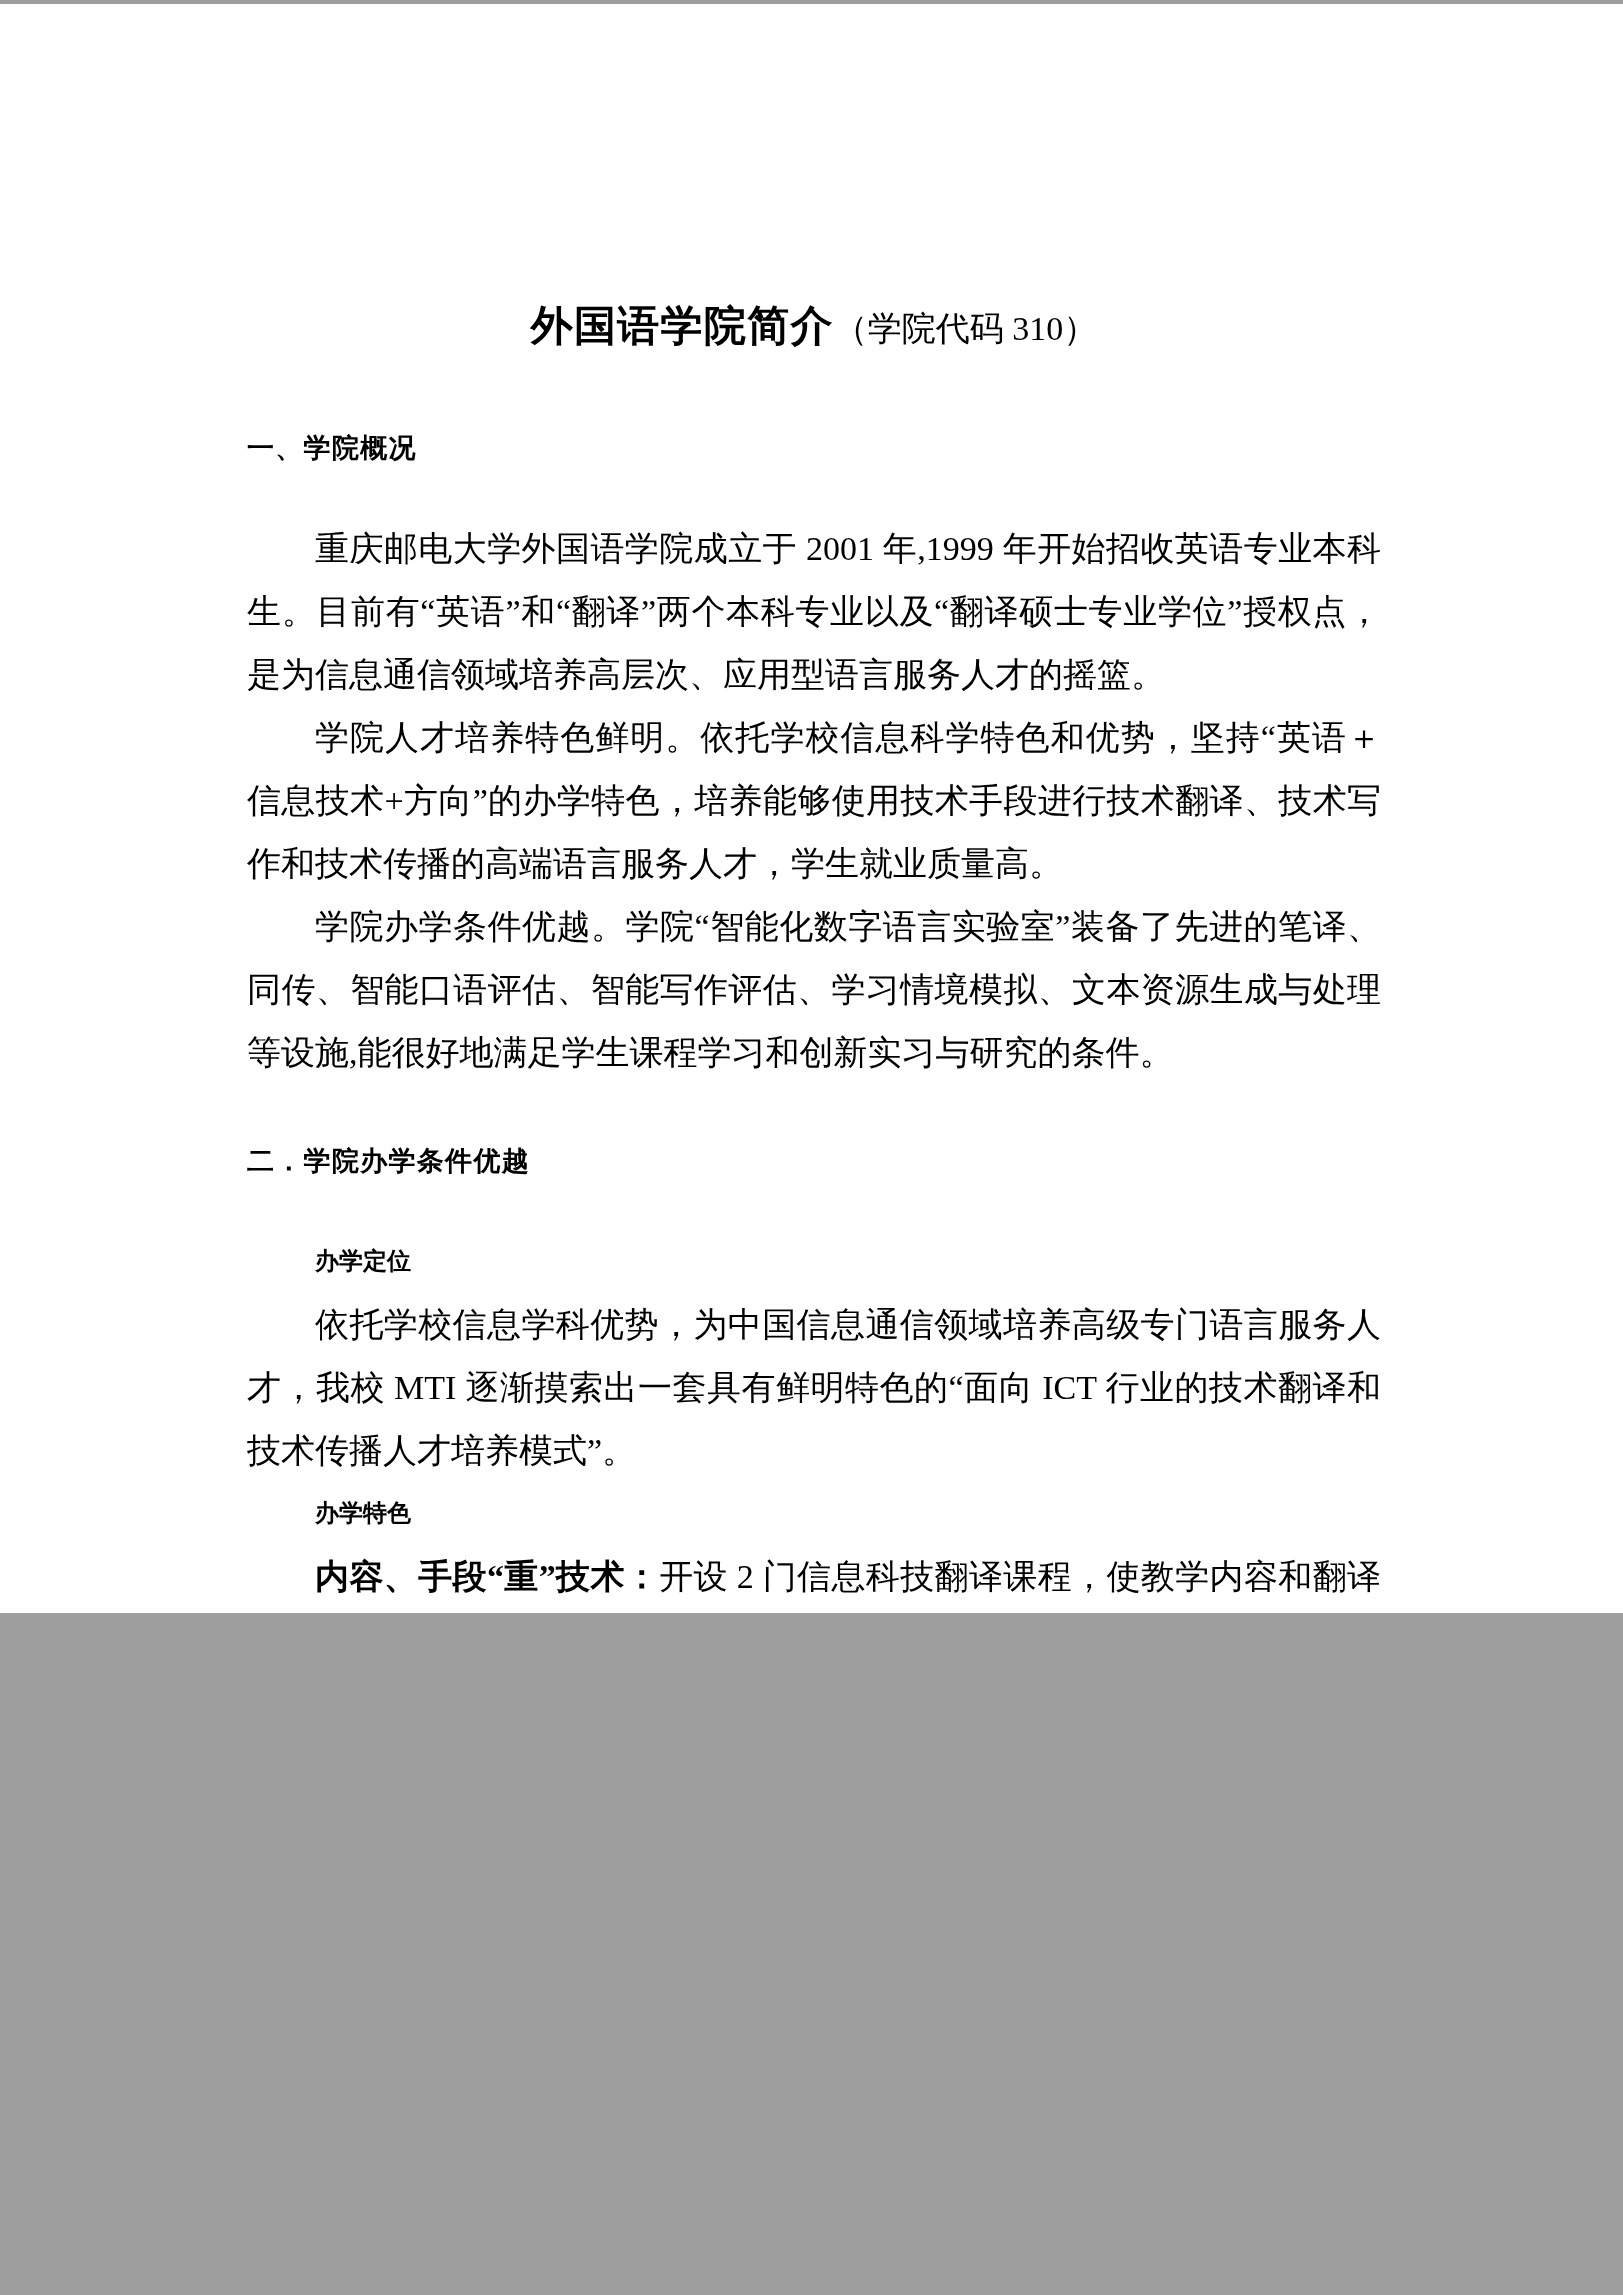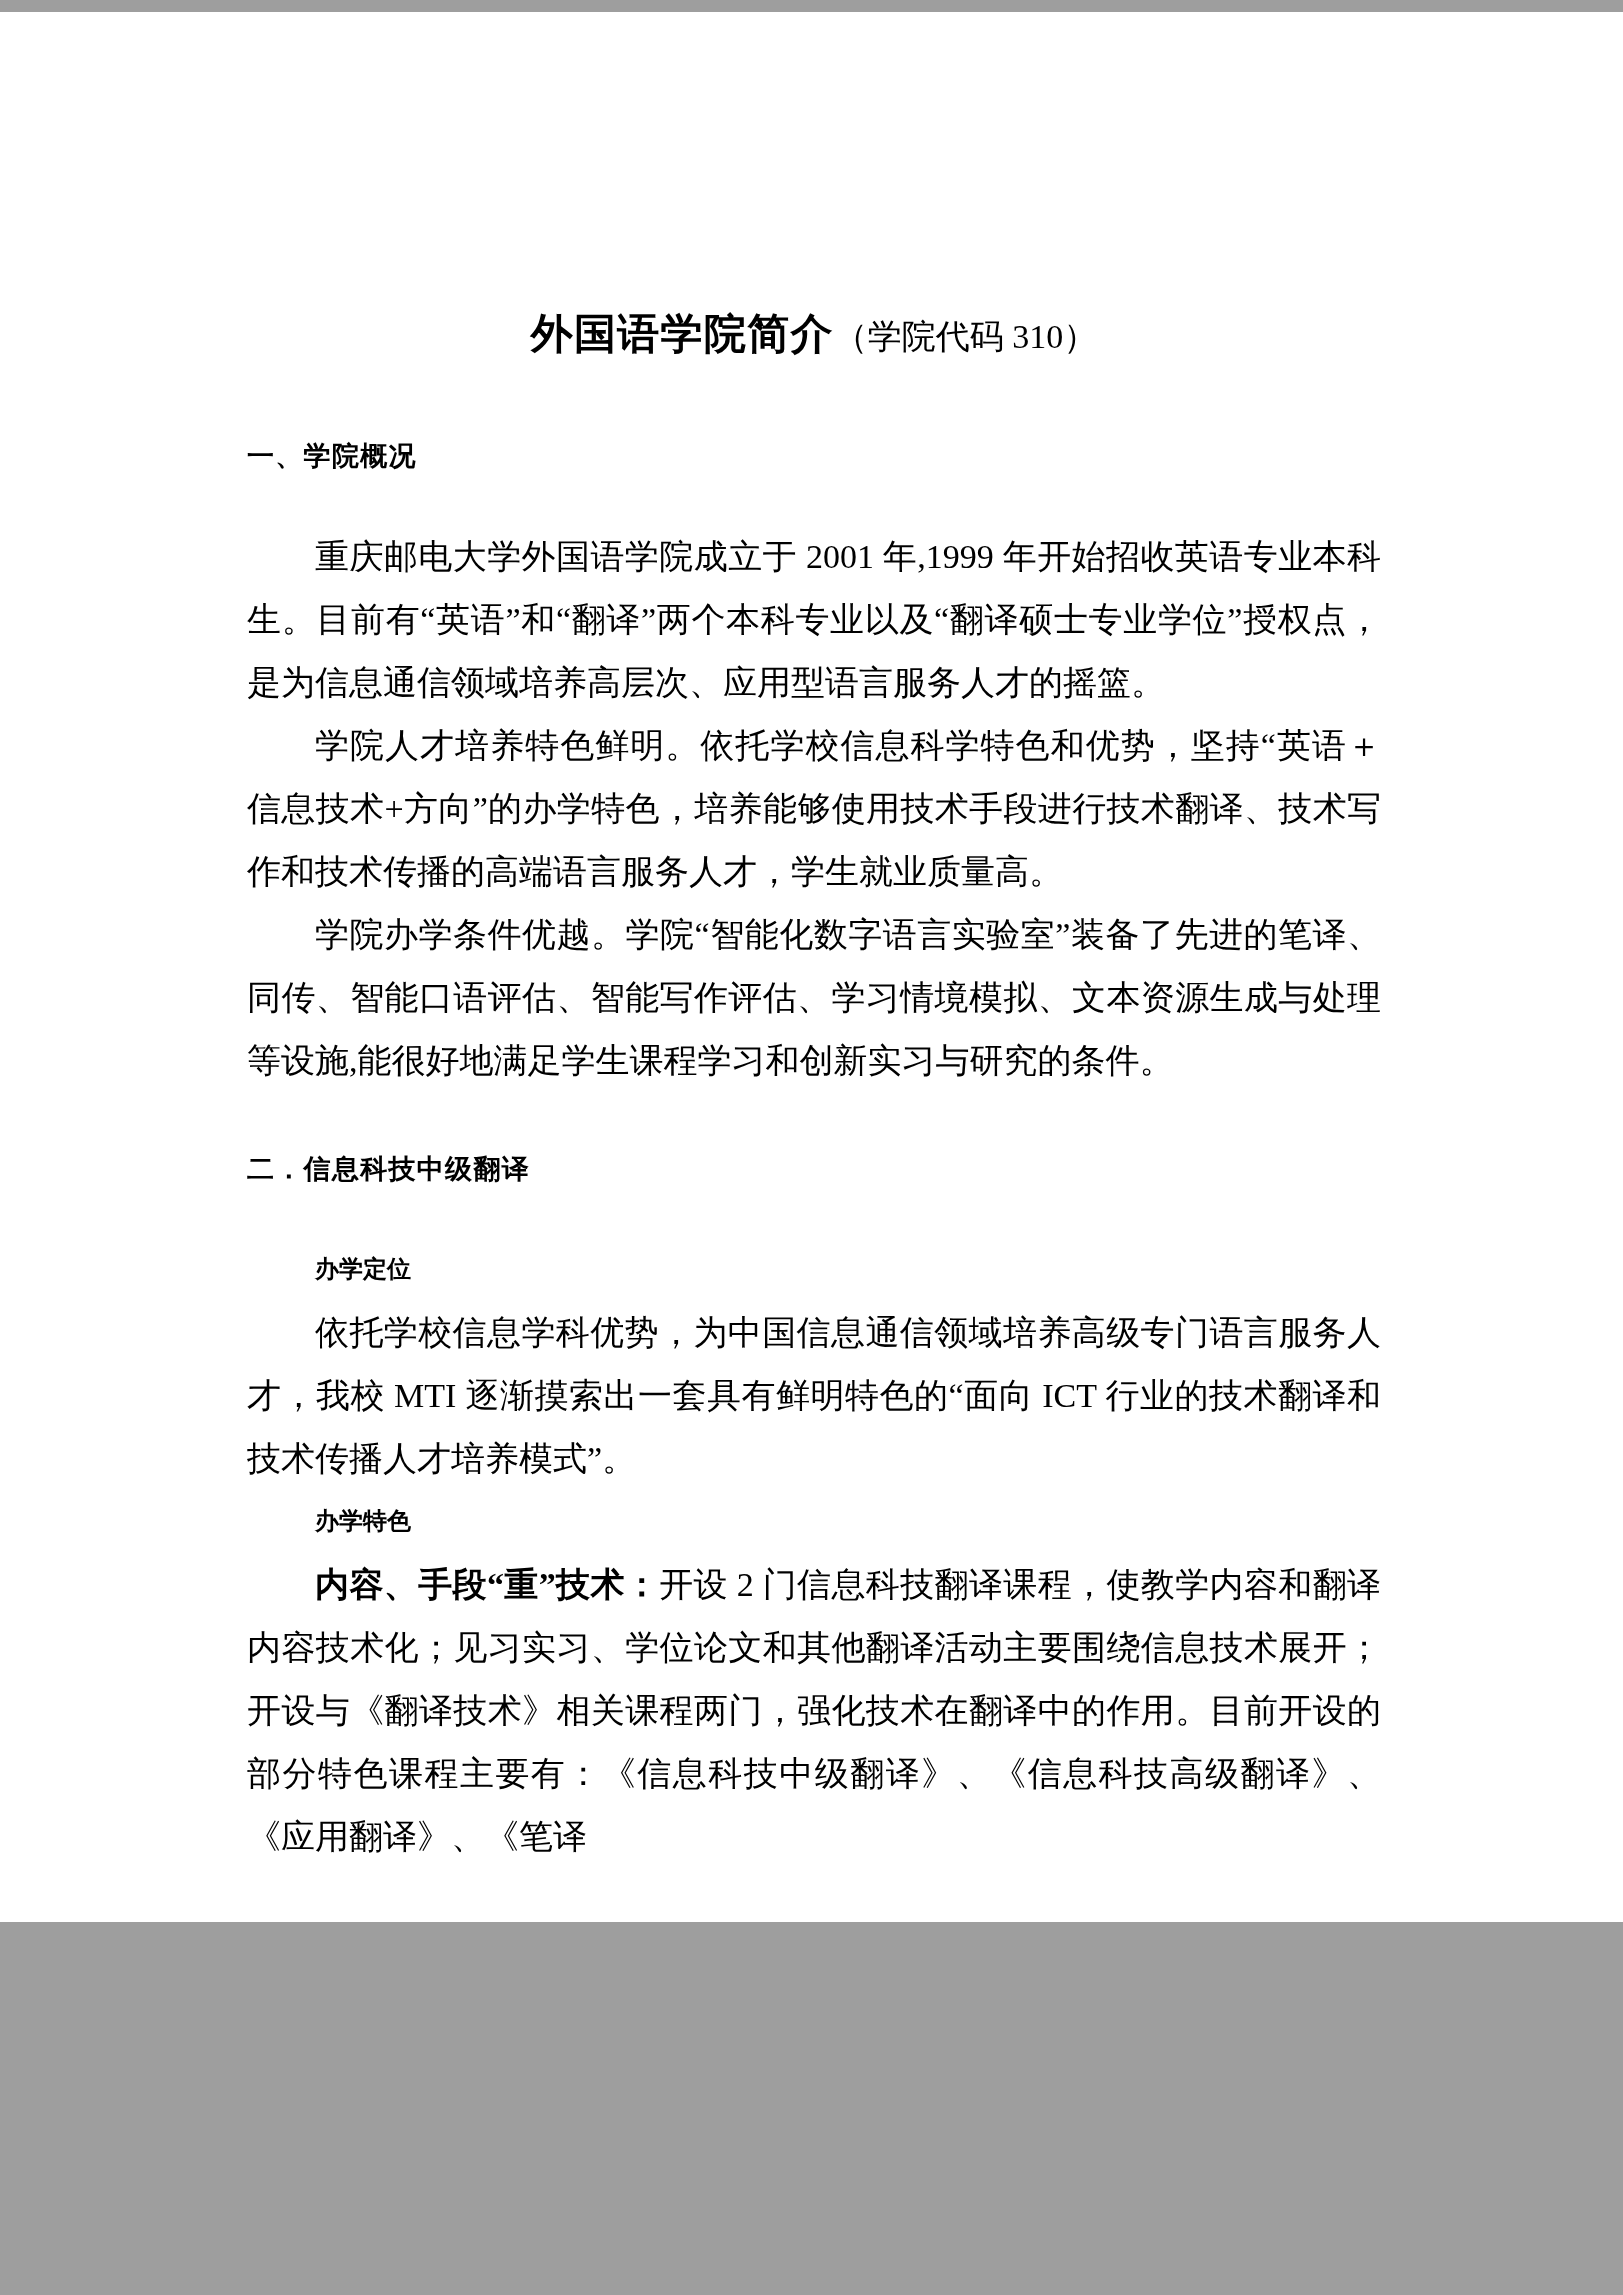--- a/index.html
+++ b/index.html
@@ -3,22 +3,22 @@
 <meta charset="utf-8">
 <style>
   html, body {
     margin: 0;
     padding: 0;
     background: #9e9e9e;
   }
   .page {
     position: relative;
     width: 1623px;
-    height: 1910px;
-    margin: 12px auto;
+    height: 1609px;
+    margin: 4px auto;
     background: #ffffff;
     box-sizing: border-box;
     padding: 277px 242px 0 247px;
     color: #000000;
     font-family: "Liberation Serif", "DejaVu Serif", serif;
     font-size: 34px;
     line-height: 63px;
     overflow: hidden;
   }
   .doc-title {
@@ -73,21 +73,21 @@
 
   <div class="sec-heading">一、学院概况</div>
 
   <p class="body-para">重庆邮电大学外国语学院成立于 2001 年,1999 年开始招收英语专业本科生。目前有“英语”和“翻译”两个本科专业以及“翻译硕士专业学位”授权点，是为信息通信领域培养高层次、应用型语言服务人才的摇篮。</p>
 
 
   <p class="body-para">学院人才培养特色鲜明。依托学校信息科学特色和优势，坚持“英语＋信息技术+方向”的办学特色，培养能够使用技术手段进行技术翻译、技术写作和技术传播的高端语言服务人才，学生就业质量高。</p>
 
   <p class="body-para">学院办学条件优越。学院“智能化数字语言实验室”装备了先进的笔译、同传、智能口语评估、智能写作评估、学习情境模拟、文本资源生成与处理等设施,能很好地满足学生课程学习和创新实习与研究的条件。</p>
 
-  <div class="sec-heading second">二．信息科技中级翻译</div>
+  <div class="sec-heading second">二．学院办学条件优越</div>
 
   <p class="sub-heading">办学定位</p>
 
   <p class="body-para">依托学校信息学科优势，为中国信息通信领域培养高级专门语言服务人才，我校 MTI 逐渐摸索出一套具有鲜明特色的“面向 ICT 行业的技术翻译和技术传播人才培养模式”。</p>
 
   <p class="sub-heading">办学特色</p>
 
   <p class="body-para"><span class="bold-lead">内容、手段“重”技术：</span><span>开设 2 门信息科技翻译课程，使教学内容和翻译内容技术化；见习实习、学位论文和其他翻译活动主要围绕信息技术展开；开设与《翻译技术》相关课程两门，强化技术在翻译中的作用。目前开设的部分特色课程主要有：《信息科技中级翻译》、《信息科技高级翻译》、《应用翻译》、《笔译</span></p>
 
 </div>

